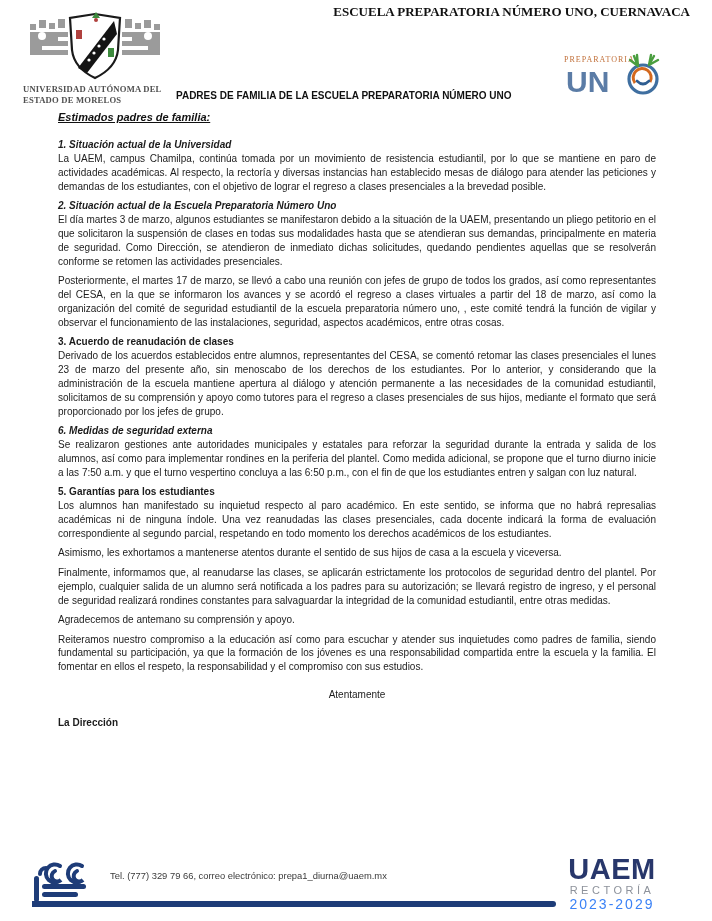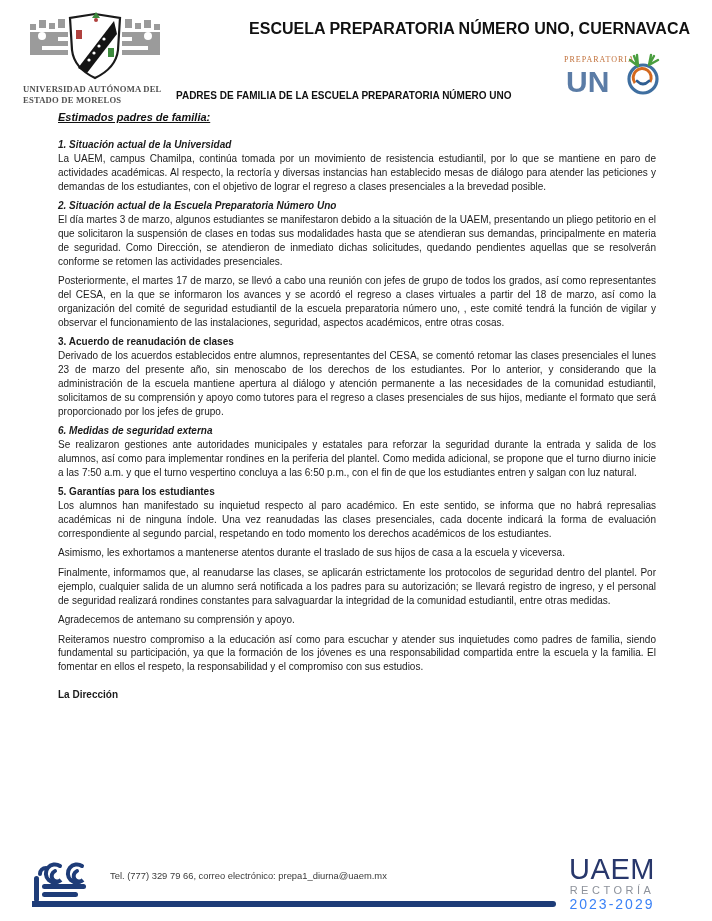--- a/index.html
+++ b/index.html
@@ -12,22 +12,22 @@
   
   .hdr{position:absolute;top:0;left:0;width:712px;height:136px;}
   .crest{position:absolute;left:28px;top:8px;}
   .univ-name{
     position:absolute;left:23px;top:84px;width:160px;
     font-family:"Liberation Serif","DejaVu Serif",serif;
     font-weight:bold;font-size:8.6px;line-height:10.5px;color:#4f4f4f;
     letter-spacing:.2px;
   }
   .school-title{
-    position:absolute;top:20px;right:22px;
-    font-weight:bold;font-size:16px;color:#111;
+    position:absolute;top:4px;right:22px;
+    font-weight:bold;font-size:13px;color:#111;font-family:Liberation Serif, serif;
   }
   .prepa-logo{position:absolute;left:556px;top:50px;}
   .doc-title{
     position:absolute;left:176px;top:90px;
     font-weight:bold;font-size:10px;color:#111;
   }
   .greeting{
     position:absolute;left:58px;top:111px;
     font-weight:bold;font-style:italic;font-size:11px;
     text-decoration:underline;color:#111;
@@ -48,21 +48,21 @@
     position:absolute;left:32px;top:901px;width:524px;height:6px;
     background:#1e3c78;border-radius:0 3px 3px 0;
   }
   .ftr-address{
     position:absolute;left:110px;top:869px;
     font-size:9.4px;line-height:13px;color:#3a3a3a;
   }
   .uaem-block{position:absolute;left:566px;top:855px;width:92px;text-align:center;}
   .uaem-acr{
     font-size:29px;line-height:28px;color:#28376b;letter-spacing:0.5px;
-    font-weight:400;
+    font-weight:700;
   }
   .uaem-sub{
     font-size:11px;line-height:13px;color:#8d929b;letter-spacing:3.5px;
     margin-top:1px;
   }
   .uaem-period{
     font-size:14px;line-height:15px;color:#3b82f6;letter-spacing:2px;
   }
 </style>
 </head>
@@ -130,25 +130,26 @@
   <p class="blk-p">La UAEM, campus Chamilpa, continúa tomada por un movimiento de resistencia estudiantil, por lo que se mantiene en paro de actividades académicas. Al respecto, la rectoría y diversas instancias han establecido mesas de diálogo para atender las peticiones y demandas de los estudiantes, con el objetivo de lograr el regreso a clases presenciales a la brevedad posible.</p>
   <div class="blk-h it">2. Situación actual de la Escuela Preparatoria Número Uno</div>
   <p class="blk-p">El día martes 3 de marzo, algunos estudiantes se manifestaron debido a la situación de la UAEM, presentando un pliego petitorio en el que solicitaron la suspensión de clases en todas sus modalidades hasta que se atendieran sus demandas, principalmente en materia de seguridad. Como Dirección, se atendieron de inmediato dichas solicitudes, quedando pendientes aquellas que se resolverán conforme se retomen las actividades presenciales.</p>
   <p class="blk-p">Posteriormente, el martes 17 de marzo, se llevó a cabo una reunión con jefes de grupo de todos los grados, así como representantes del CESA, en la que se informaron los avances y se acordó el regreso a clases virtuales a partir del 18 de marzo, así como la organización del comité de seguridad estudiantil de la escuela preparatoria número uno, , este comité tendrá la función de vigilar y observar el funcionamiento de las instalaciones, seguridad, aspectos académicos, entre otras cosas.</p>
   <div class="blk-h">3. Acuerdo de reanudación de clases</div>
   <p class="blk-p">Derivado de los acuerdos establecidos entre alumnos, representantes del CESA, se comentó retomar las clases presenciales el lunes 23 de marzo del presente año, sin menoscabo de los derechos de los estudiantes. Por lo anterior, y considerando que la administración de la escuela mantiene apertura al diálogo y atención permanente a las necesidades de la comunidad estudiantil, solicitamos de su comprensión y apoyo como tutores para el regreso a clases presenciales de sus hijos, mediante el formato que será proporcionado por los jefes de grupo.</p>
   <div class="blk-h it">6. Medidas de seguridad externa</div>
   <p class="blk-p">Se realizaron gestiones ante autoridades municipales y estatales para reforzar la seguridad durante la entrada y salida de los alumnos, así como para implementar rondines en la periferia del plantel. Como medida adicional, se propone que el turno diurno inicie a las 7:50 a.m. y que el turno vespertino concluya a las 6:50 p.m., con el fin de que los estudiantes entren y salgan con luz natural.</p>
   <div class="blk-h">5. Garantías para los estudiantes</div>
   <p class="blk-p">Los alumnos han manifestado su inquietud respecto al paro académico. En este sentido, se informa que no habrá represalias académicas ni de ninguna índole. Una vez reanudadas las clases presenciales, cada docente indicará la forma de evaluación correspondiente al segundo parcial, respetando en todo momento los derechos académicos de los estudiantes.</p>
-  <p class="blk-p">Asimismo, les exhortamos a mantenerse atentos durante el traslado de sus hijos de casa a la escuela y viceversa.</p>
+  <p class="blk-p">Asimismo, les exhortamos a mantenerse atentos durante el sentido de sus hijos de casa a la escuela y viceversa.</p>
   <p class="blk-p">Finalmente, informamos que, al reanudarse las clases, se aplicarán estrictamente los protocolos de seguridad dentro del plantel. Por ejemplo, cualquier salida de un alumno será notificada a los padres para su autorización; se llevará registro de ingreso, y el personal de seguridad realizará rondines constantes para salvaguardar la integridad de la comunidad estudiantil, entre otras medidas.</p>
   <p class="blk-p">Agradecemos de antemano su comprensión y apoyo.</p>
   <p class="blk-p">Reiteramos nuestro compromiso a la educación así como para escuchar y atender sus inquietudes como padres de familia, siendo fundamental su participación, ya que la formación de los jóvenes es una responsabilidad compartida entre la escuela y la familia. El fomentar en ellos el respeto, la responsabilidad y el compromiso con sus estudios.</p>
 
+  <div class="closing">Atentamente</div>
   <div class="signer">La Dirección</div>
 </div>
 
 <svg class="ftr-glyph" width="72" height="44" viewBox="0 0 72 44">
   <g fill="none" stroke="#1e3c78" stroke-width="4" stroke-linecap="round">
     <path d="M10 14 a6 6 0 0 1 6 -6"></path>
     <path d="M30 6 a9 9 0 1 0 1 14 a5.5 5.5 0 1 1 -6 -9"></path>
     <path d="M52 6 a9 9 0 1 0 1 14 a5.5 5.5 0 1 1 -6 -9"></path>
   </g>
   <g fill="#1e3c78">

